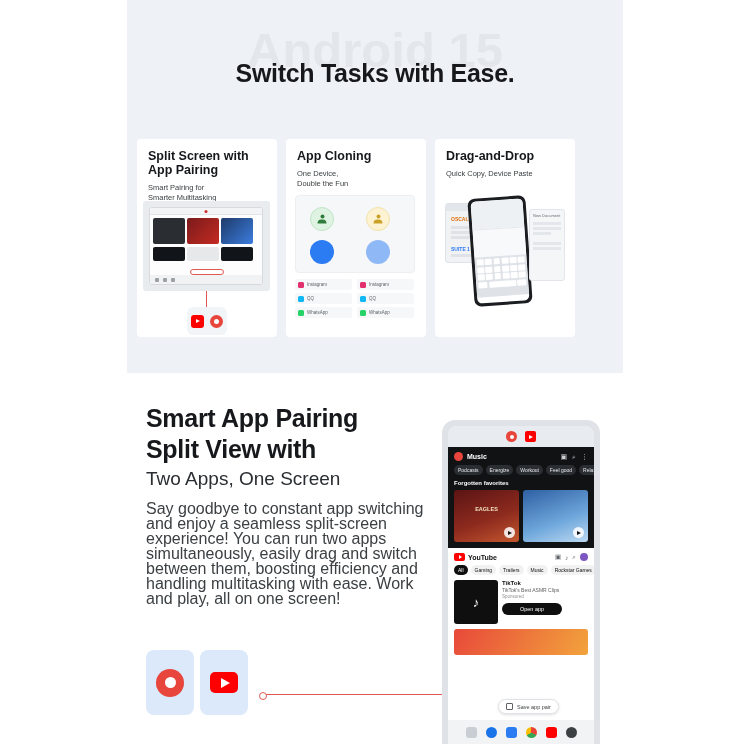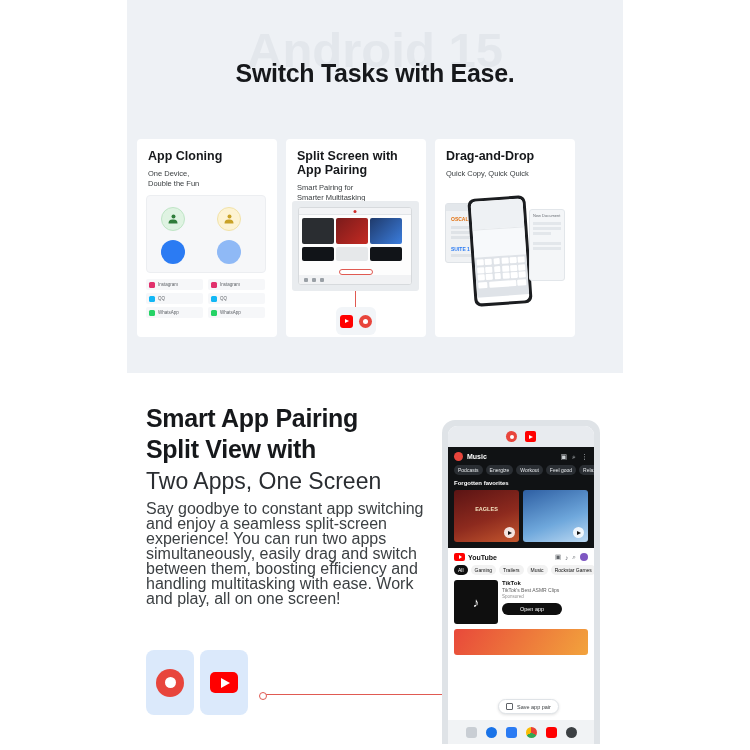--- a/index.html
+++ b/index.html
@@ -164,21 +164,21 @@
     position: absolute; left: 0; top: 373px; width: 750px; height: 377px;
     background:#ffffff;
   }
   .b-title {
     position:absolute; left:146px; top:30px;
     font-size:25px; font-weight:bold; color:#16181b; line-height:31px;
     letter-spacing:-0.3px;
   }
   .b-sub {
     position:absolute; left:146px; top:95px;
-    font-size:23px; color:#2a2d31;
+    font-size:19px; color:#2a2d31;
   }
   .b-body {
     position:absolute; left:146px; top:128px; width:282px;
     font-size:16px; line-height:15px; color:#3c4043;
   }
 
   
   .pairbox { position:absolute; left:146px; top:277px; display:flex; gap:6px; }
   .pairtile {
     width:48px; height:65px; background:#dbe9fb; border-radius:8px;
@@ -283,20 +283,61 @@
   <div class="ghost-title">Android 15</div>
 
   <div class="headline">
     <div class="l1">Switch Tasks with Ease.</div>
   </div>
 
   <div class="cards">
 
     <div class="card">
       <div class="c-title">
+        <div>Split Screen with</div>
+        <div>App Pairing</div>
+      </div>
+      <div class="c-sub">
+        <div>Smart Pairing for</div>
+        <div>Smarter Multitasking</div>
+      </div>
+
+      <div class="art1">
+        <div class="a1-phone">
+          <div class="a1-topbar">
+            <div class="a1-dot"></div>
+          </div>
+          <div class="a1-row">
+            <div class="a1-thumb"></div>
+            <div class="a1-thumb red"></div>
+            <div class="a1-thumb blue"></div>
+          </div>
+          <div class="a1-row2">
+            <div class="a1-blk"></div>
+            <div class="a1-blk lt"></div>
+            <div class="a1-blk"></div>
+          </div>
+          <div class="a1-navbar">
+            <i></i>
+            <i></i>
+            <i></i>
+          </div>
+        </div>
+        <div class="a1-pill"></div>
+      </div>
+
+      <div class="connector1"></div>
+      <div class="apppair">
+        <span class="ic-yt"></span>
+        <span class="ic-rec"></span>
+      </div>
+    </div>
+
+    <div class="card">
+      <div class="c-title">
         <div>App Cloning</div>
       </div>
       <div class="c-sub">
         <div>One Device,</div>
         <div>Double the Fun</div>
       </div>
 
       <div class="art2">
         <div class="clone-ic ci1">
           <div class="person">
@@ -343,65 +384,24 @@
           <div class="app-item">
             <span class="app-ic wa"></span>
             <span class="app-name">WhatsApp</span>
           </div>
         </div>
       </div>
     </div>
 
     <div class="card">
       <div class="c-title">
-        <div>Split Screen with</div>
-        <div>App Pairing</div>
+        <div>Drag-and-Drop</div>
       </div>
       <div class="c-sub">
-        <div>Smart Pairing for</div>
-        <div>Smarter Multitasking</div>
-      </div>
-
-      <div class="art1">
-        <div class="a1-phone">
-          <div class="a1-topbar">
-            <div class="a1-dot"></div>
-          </div>
-          <div class="a1-row">
-            <div class="a1-thumb"></div>
-            <div class="a1-thumb red"></div>
-            <div class="a1-thumb blue"></div>
-          </div>
-          <div class="a1-row2">
-            <div class="a1-blk"></div>
-            <div class="a1-blk lt"></div>
-            <div class="a1-blk"></div>
-          </div>
-          <div class="a1-navbar">
-            <i></i>
-            <i></i>
-            <i></i>
-          </div>
-        </div>
-        <div class="a1-pill"></div>
-      </div>
-
-      <div class="connector1"></div>
-      <div class="apppair">
-        <span class="ic-yt"></span>
-        <span class="ic-rec"></span>
-      </div>
-    </div>
-
-    <div class="card">
-      <div class="c-title">
-        <div>Drag-and-Drop</div>
-      </div>
-      <div class="c-sub">
-        <div>Quick Copy, Quick Quick</div>
+        <div>Quick Copy, Device Paste</div>
       </div>
 
       <div class="art3">
         <div class="a3-back">
           <div class="hdr"></div>
           <div class="orange">OSCAL</div>
           <div class="bar" style="top:22px"></div>
           <div class="bar" style="top:27px"></div>
           <div class="bar" style="top:32px;width:28px"></div>
           <div class="orange" style="top:42px;color:#2b7bf3">SUITE 1</div>

